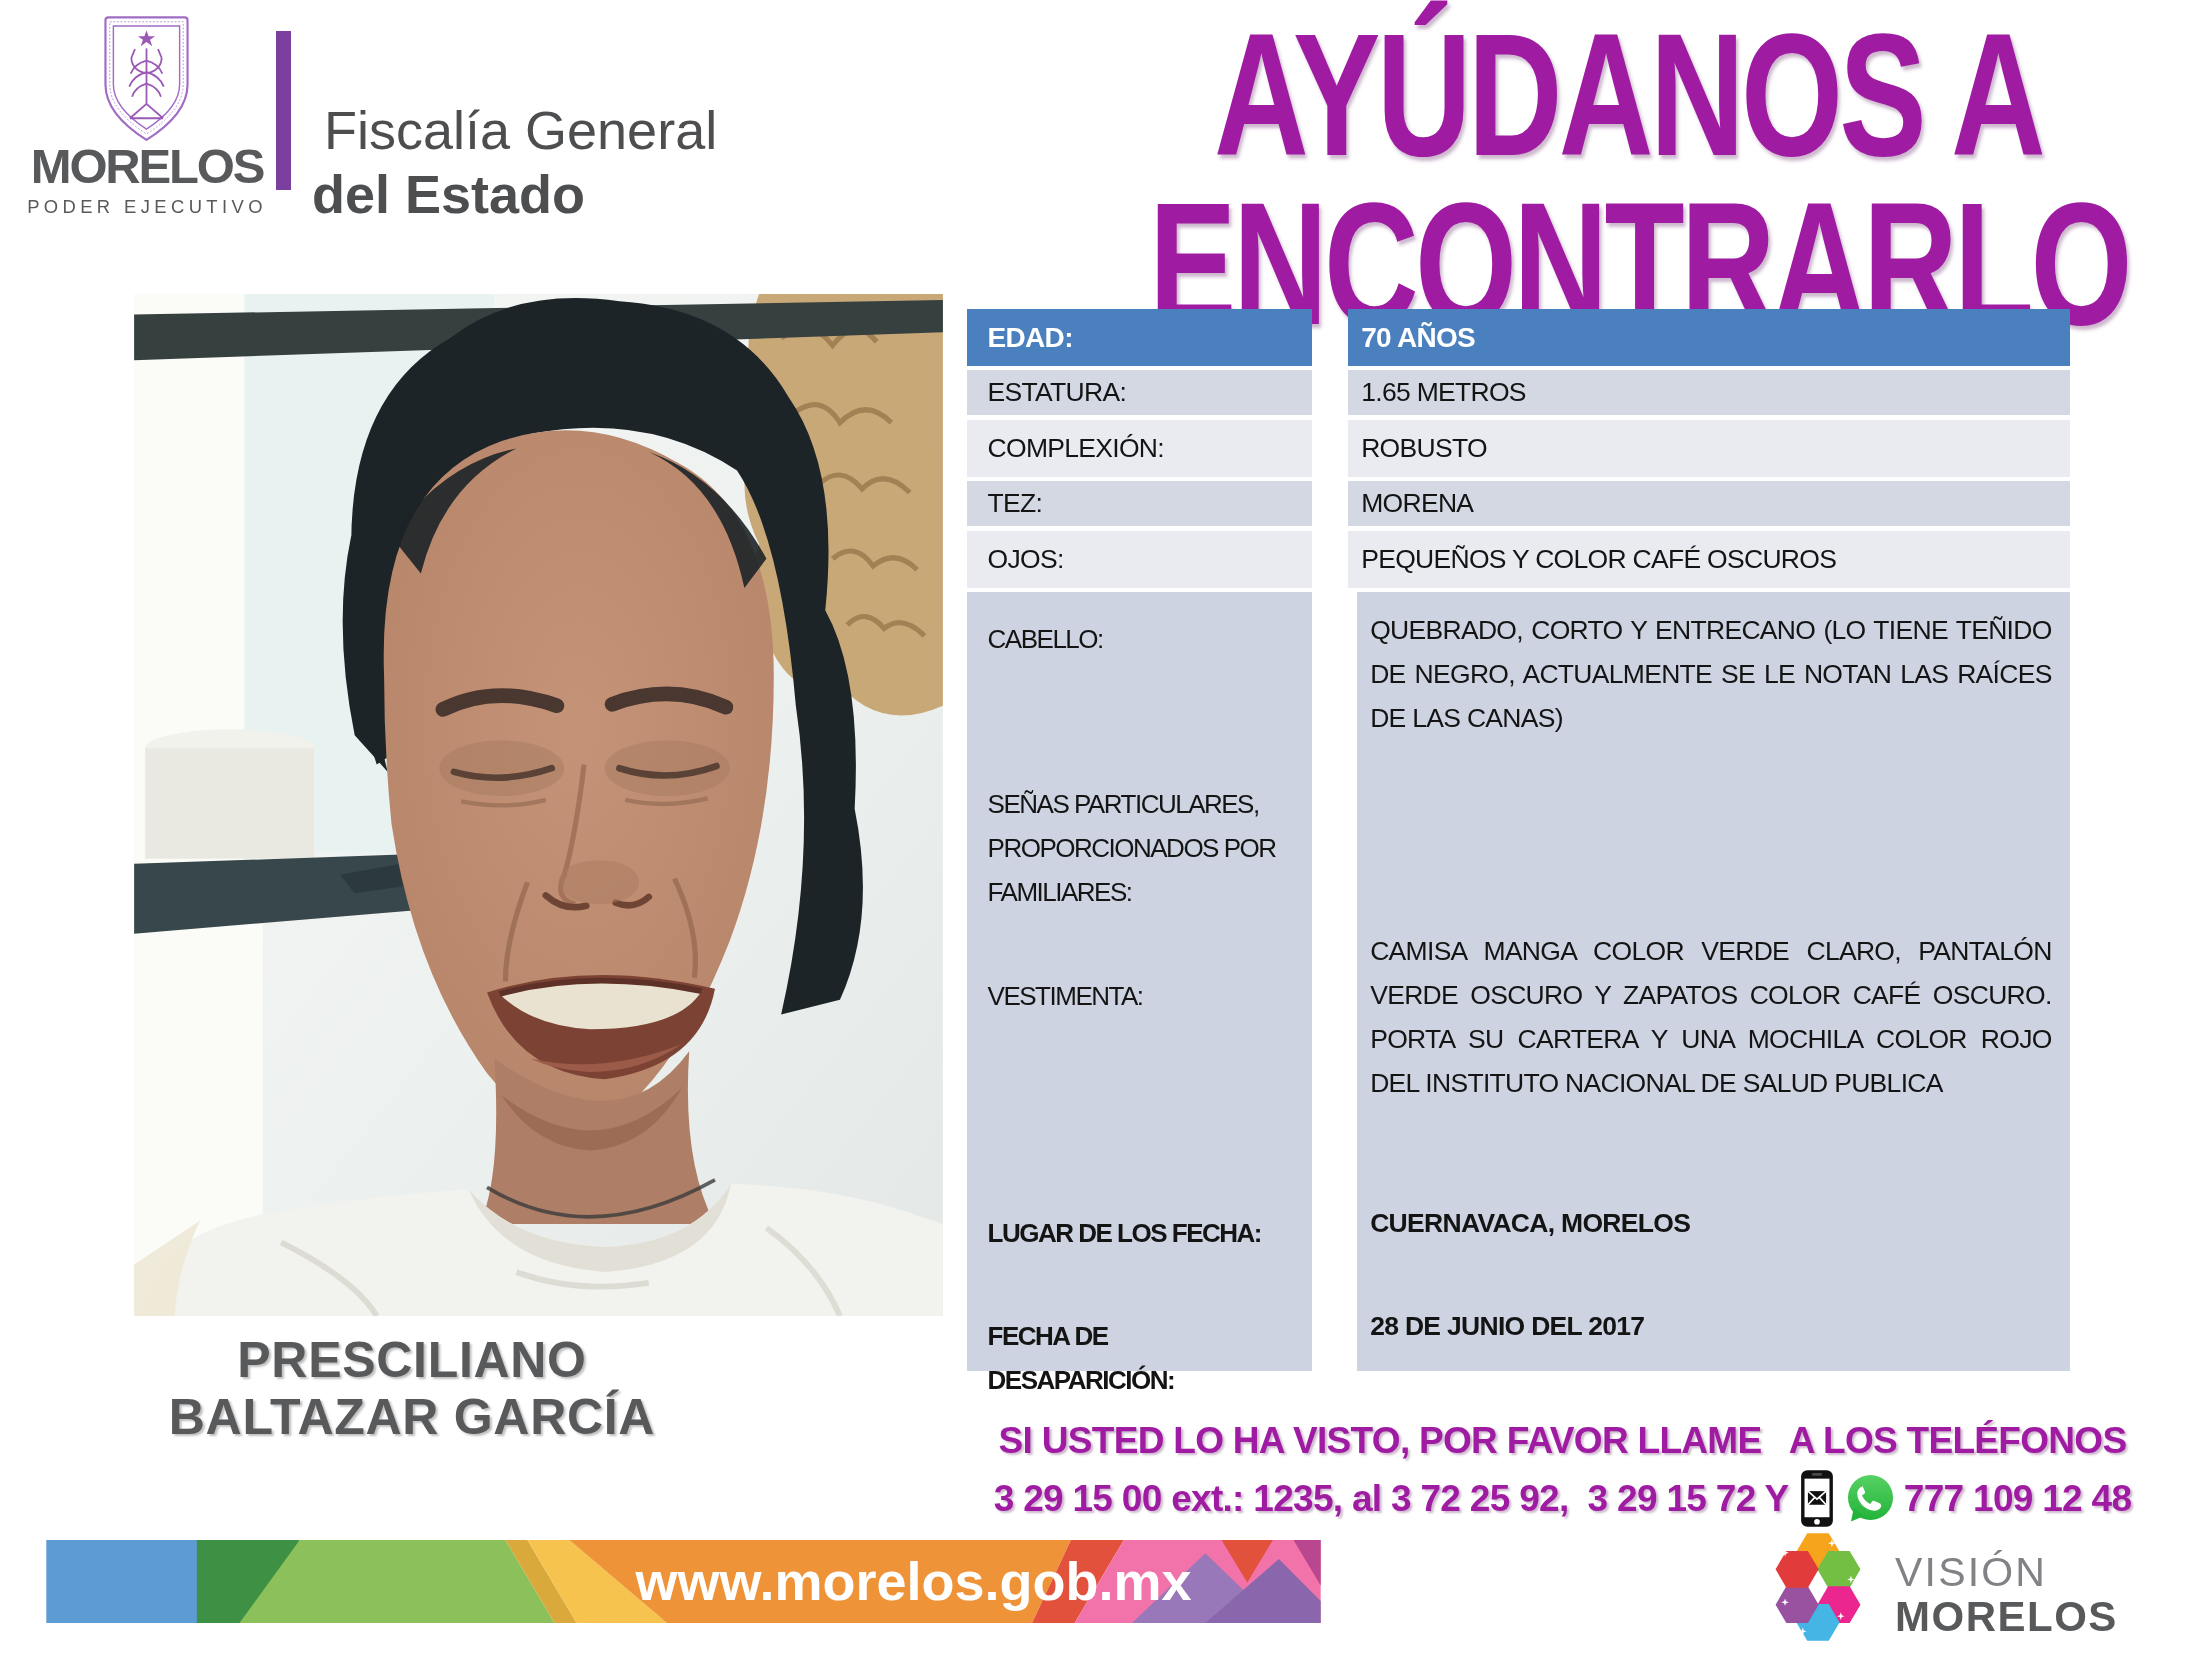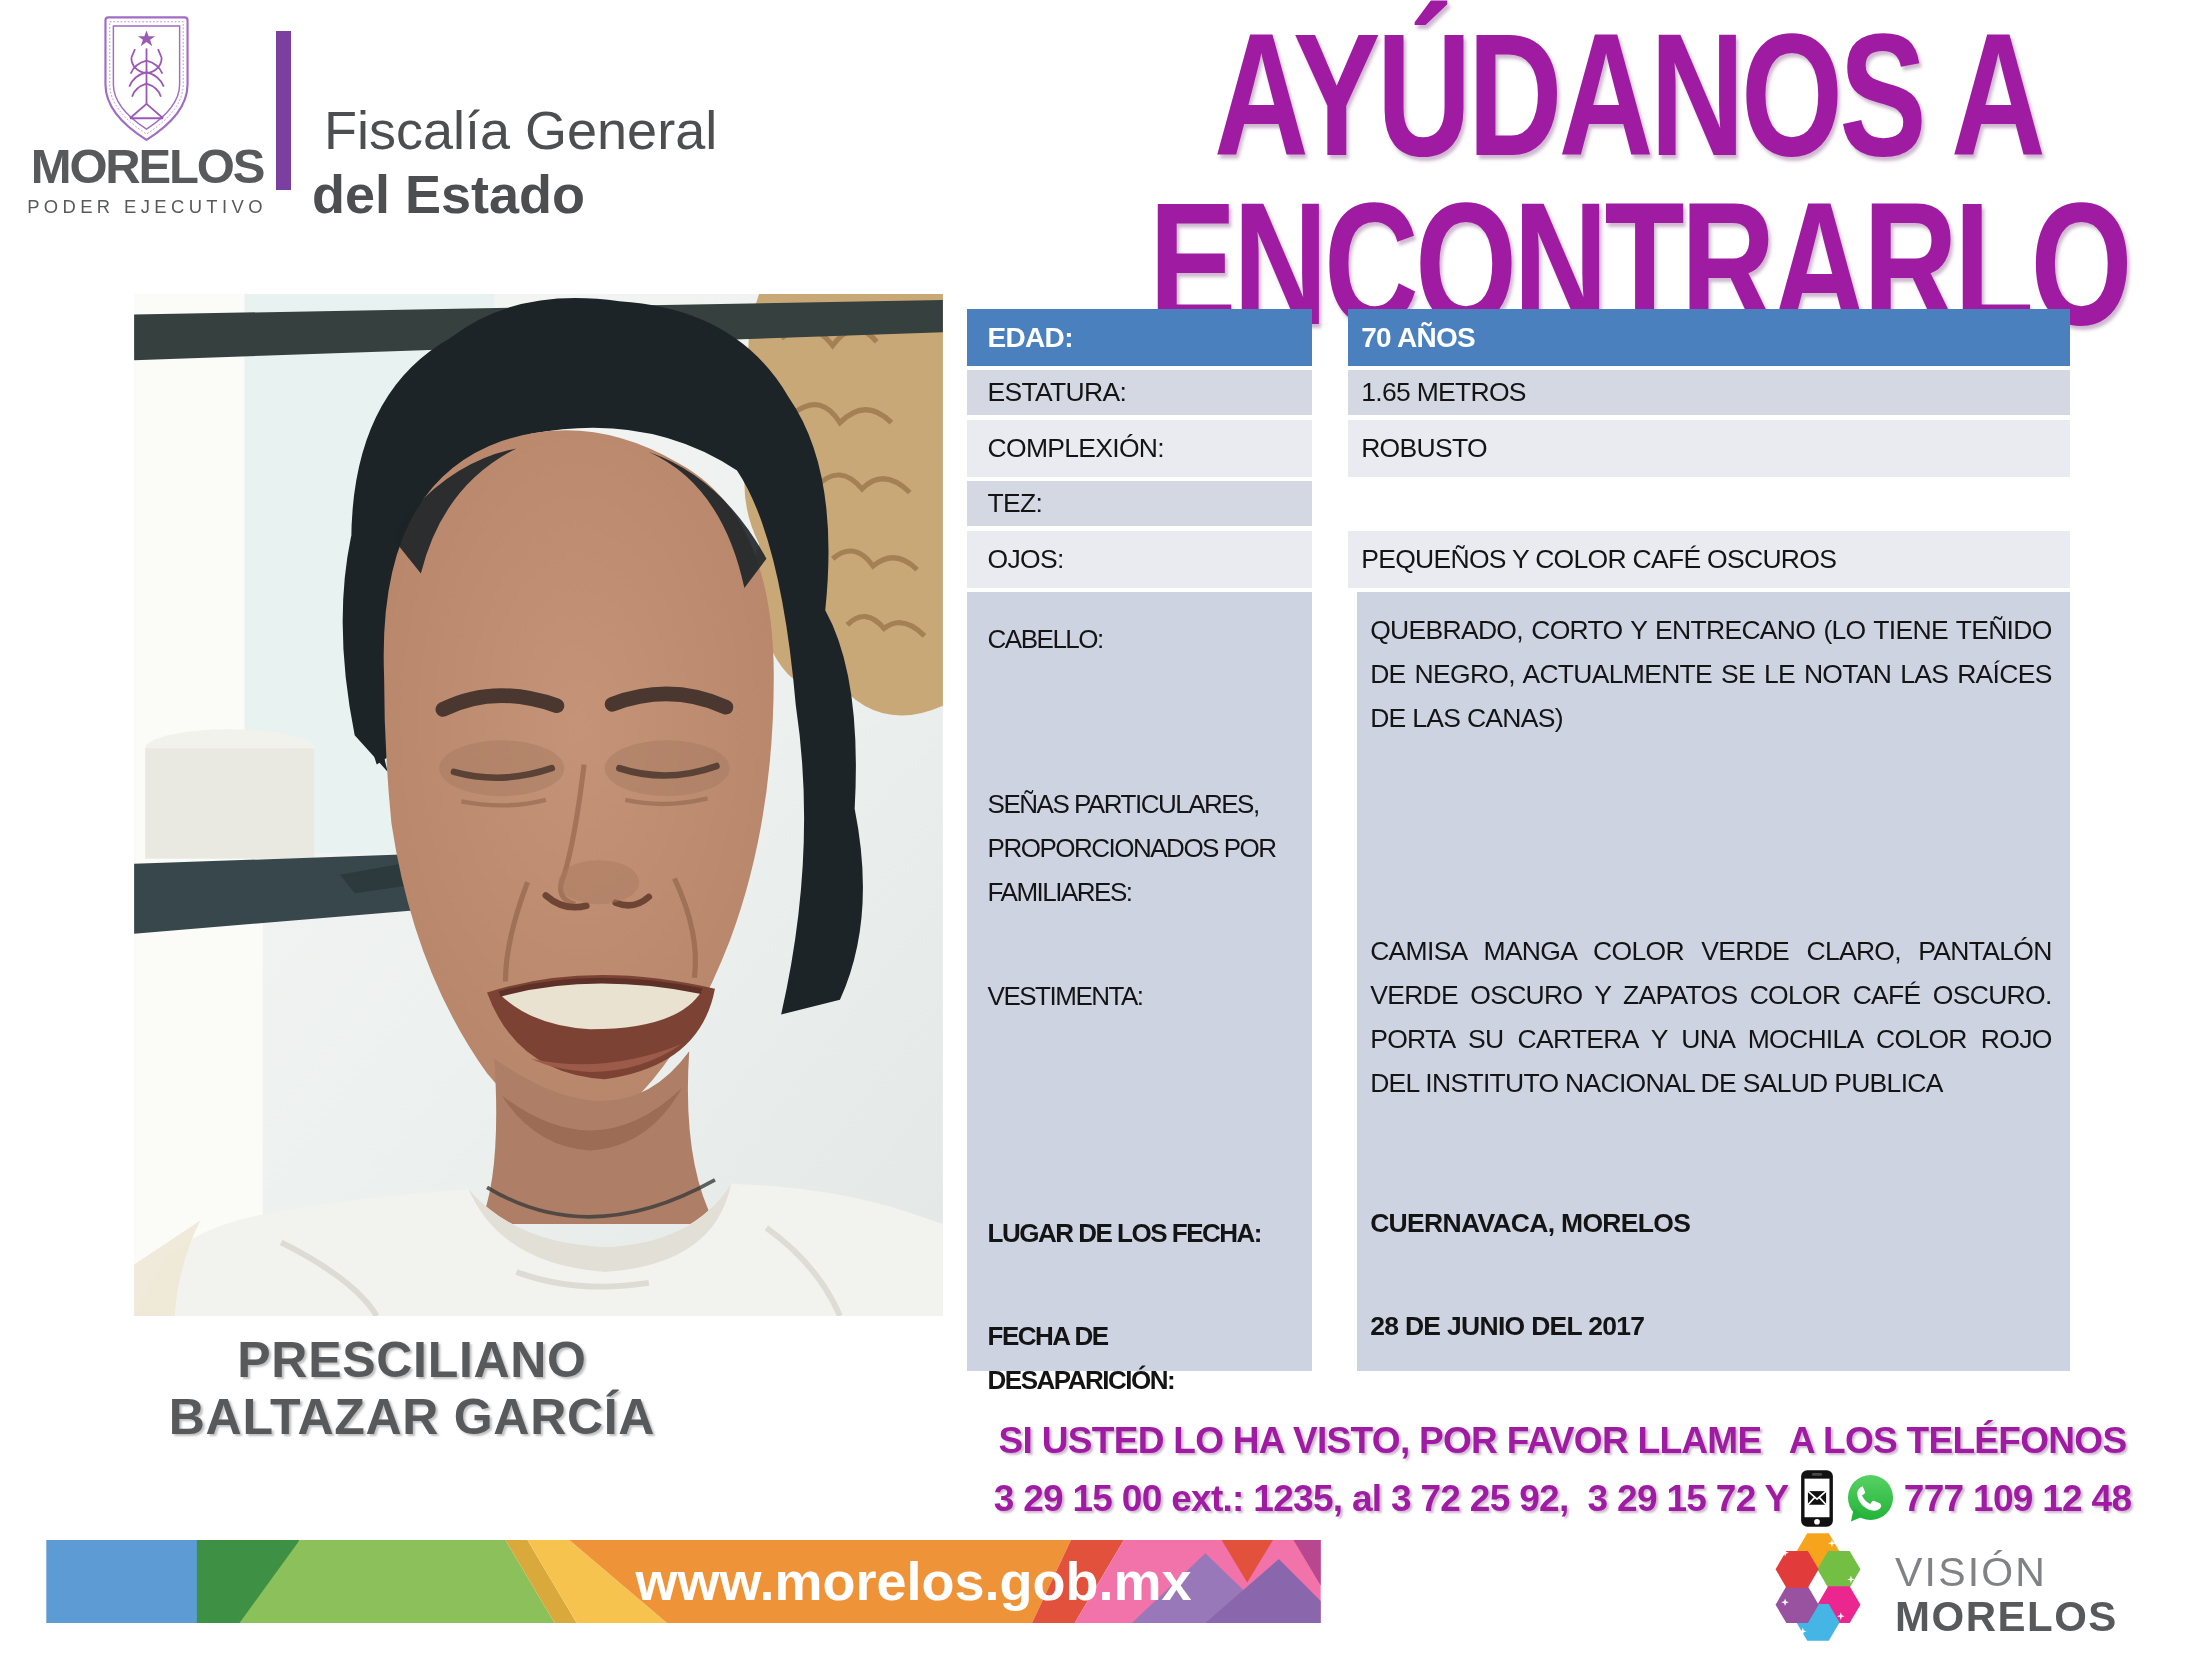--- a/index.html
+++ b/index.html
@@ -198,20 +198,21 @@
     <div class="drow a">
       <div class="dcell dlabel">ESTATURA:</div>
       <div class="dcell dvalue">1.65 METROS</div>
     </div>
     <div class="drow b">
       <div class="dcell dlabel">COMPLEXIÓN:</div>
       <div class="dcell dvalue">ROBUSTO</div>
     </div>
     <div class="drow a">
       <div class="dcell dlabel">TEZ:</div>
+      <div class="dcell dvalue">MORENA</div>
     </div>
     <div class="drow b">
       <div class="dcell dlabel">OJOS:</div>
       <div class="dcell dvalue">PEQUEÑOS Y COLOR CAFÉ OSCUROS</div>
     </div>
 
     <div class="dblock">
       <div class="bcol bleft">
         <div class="blabel" style="top:25px">CABELLO:</div>
         <div class="blabel" style="top:190px">SEÑAS PARTICULARES, PROPORCIONADOS POR FAMILIARES:</div>

